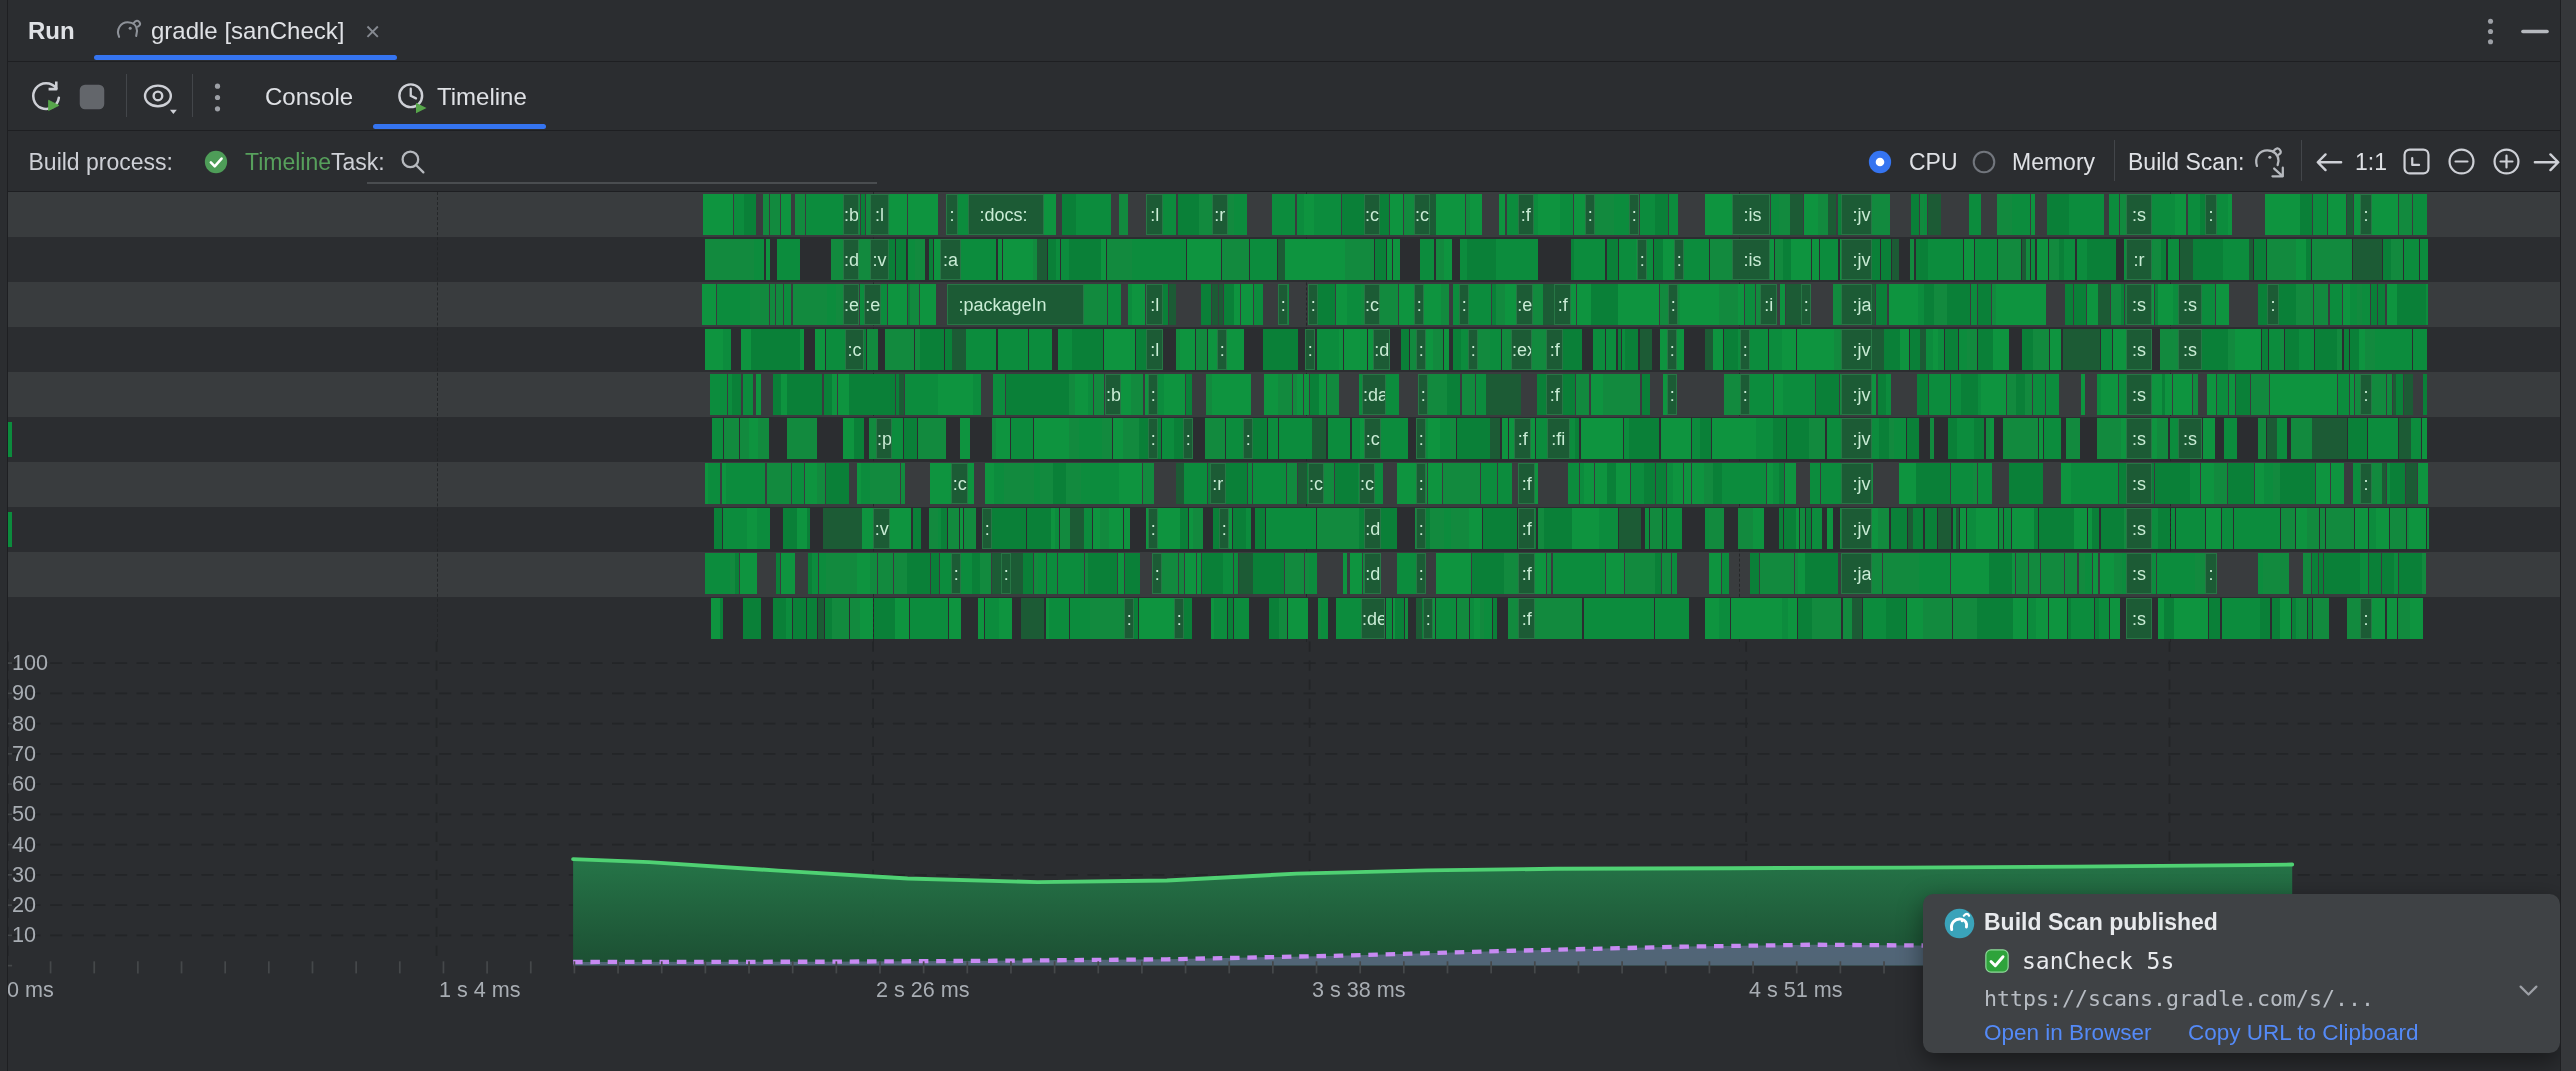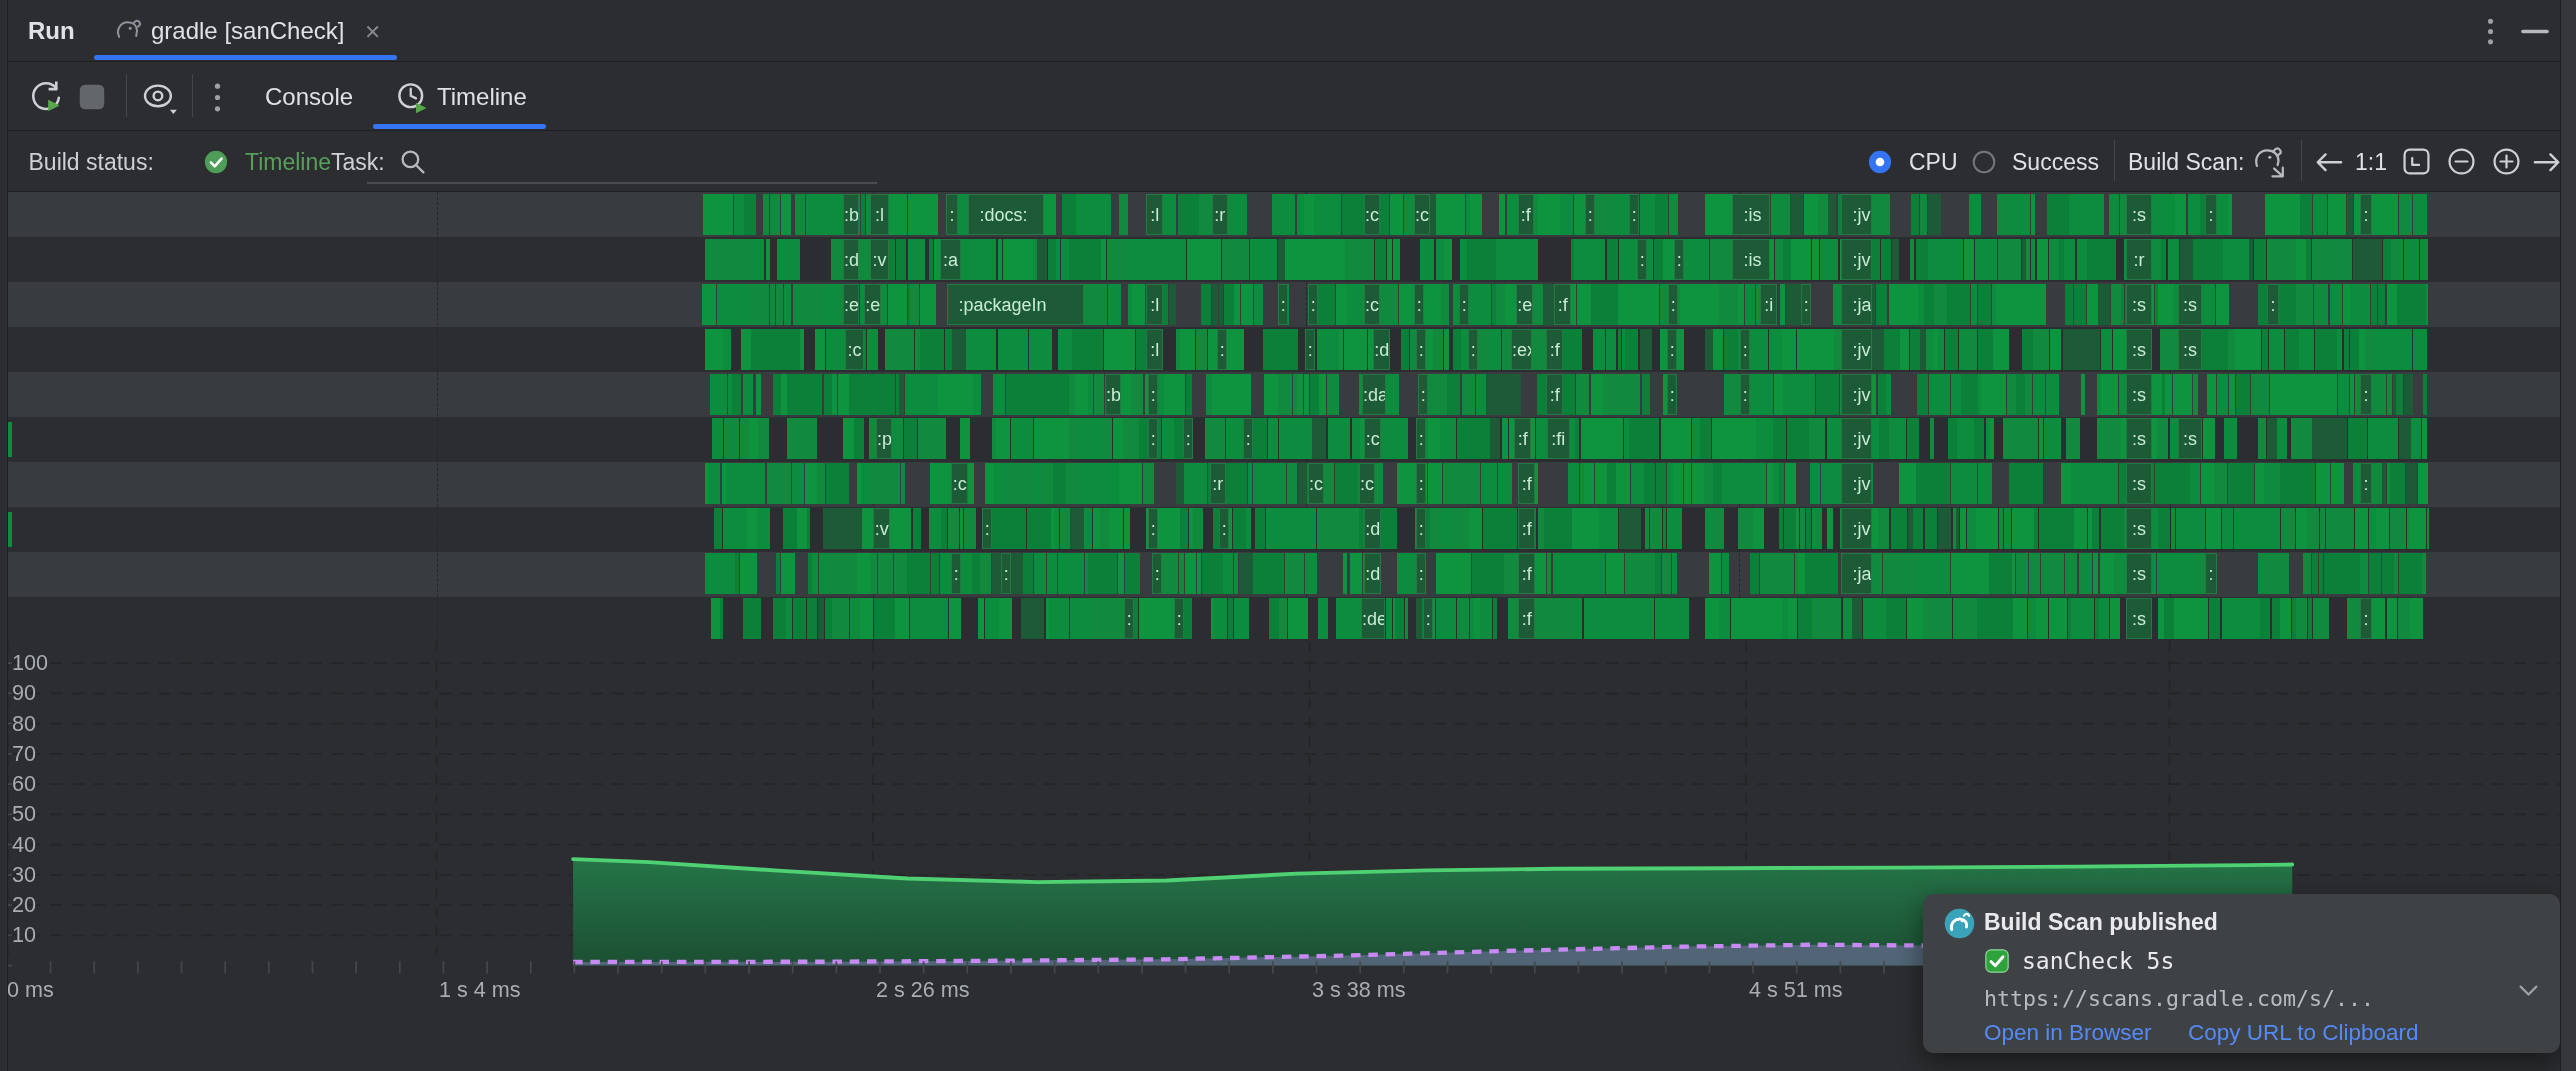--- a/index.html
+++ b/index.html
@@ -106,21 +106,21 @@
       <path d="M18 10 L18 18 L24 21" fill="none" stroke="#CED0D6" stroke-width="2.6" stroke-linecap="round"></path>
       <path d="M24 26 L36 32 L24 38 Z" fill="#57A64A"></path>
     </svg>
   </span>
   <span class="txt" style="left:437px;top:83px;font-size:24px;color:#DFE1E5;">Timeline</span>
   <div class="tab-underline" style="left:373px;top:124px;width:173px;"></div>
 
   <div class="abs" style="left:0;top:131px;width:2576px;height:61px;background:#2B2D30;"></div>
   <div class="hline" style="top:191px;"></div>
 
-  <span class="txt" style="left:28.5px;top:149px;font-size:23px;color:#CED0D6;">Build status:</span>
+  <span class="txt" style="left:28.5px;top:149px;font-size:23px;color:#CED0D6;">Build process:</span>
   <span class="icon" style="left:203px;top:149px;width:26px;height:26px;">
     <svg width="24" height="24" viewBox="0 0 28 28">
       <circle cx="14" cy="14" r="13" fill="#4E9D58"></circle>
       <path d="M8 14.5 L12.5 19 L20.5 10" fill="none" stroke="#fff" stroke-width="3" stroke-linecap="round" stroke-linejoin="round"></path>
     </svg>
   </span>
   <span class="txt" style="left:245px;top:149px;font-size:23px;color:#57A05C;">Timeline</span>
   <span class="txt" style="left:331px;top:149px;font-size:23px;color:#CED0D6;">Task:</span>
   <span class="icon" style="left:398px;top:147px;width:29px;height:29px;">
     <svg width="26" height="26" viewBox="0 0 30 30">
@@ -135,21 +135,21 @@
       <circle cx="14" cy="14" r="13" fill="#3574F0"></circle>
         <circle cx="14" cy="14" r="5" fill="#FFFFFF"></circle>
     </svg>
   </span>
   <span class="txt" style="left:1909px;top:149px;font-size:23px;color:#DFE1E5;">CPU</span>
   <span class="icon" style="left:1971px;top:149px;width:26px;height:26px;">
     <svg width="24" height="24" viewBox="0 0 28 28">
       <circle cx="14" cy="14" r="12" fill="none" stroke="#72767D" stroke-width="2.4"></circle>
     </svg>
   </span>
-  <span class="txt" style="left:2012px;top:149px;font-size:23px;color:#DFE1E5;">Success</span>
+  <span class="txt" style="left:2012px;top:149px;font-size:23px;color:#DFE1E5;">Memory</span>
   <div class="vsep" style="left:2114px;top:140px;height:41px;"></div>
   <span class="txt" style="left:2128px;top:149px;font-size:23px;color:#DFE1E5;">Build Scan:</span>
   <span class="icon" style="left:2248px;top:143px;width:41px;height:38px;">
     <svg width="38" height="35" viewBox="0 0 44 40">
       <path d="M8 24 C5 14 11 6 20 6 c8 0 13 5 13 12 l-1 5" fill="none" stroke="#B6B9BE" stroke-width="2.6" stroke-linecap="round"></path>
       <path d="M27 7 q5 -6 8 -1 q2 3 -2 5" fill="none" stroke="#B6B9BE" stroke-width="2.6" stroke-linecap="round"></path>
       <circle cx="23" cy="14" r="1.8" fill="#B6B9BE"></circle>
       <path d="M26 36 L38 36 M38 36 L38 26 M38 36 L28 27" stroke="#B6B9BE" stroke-width="2.6" fill="none" stroke-linecap="round"></path>
     </svg>
   </span>

